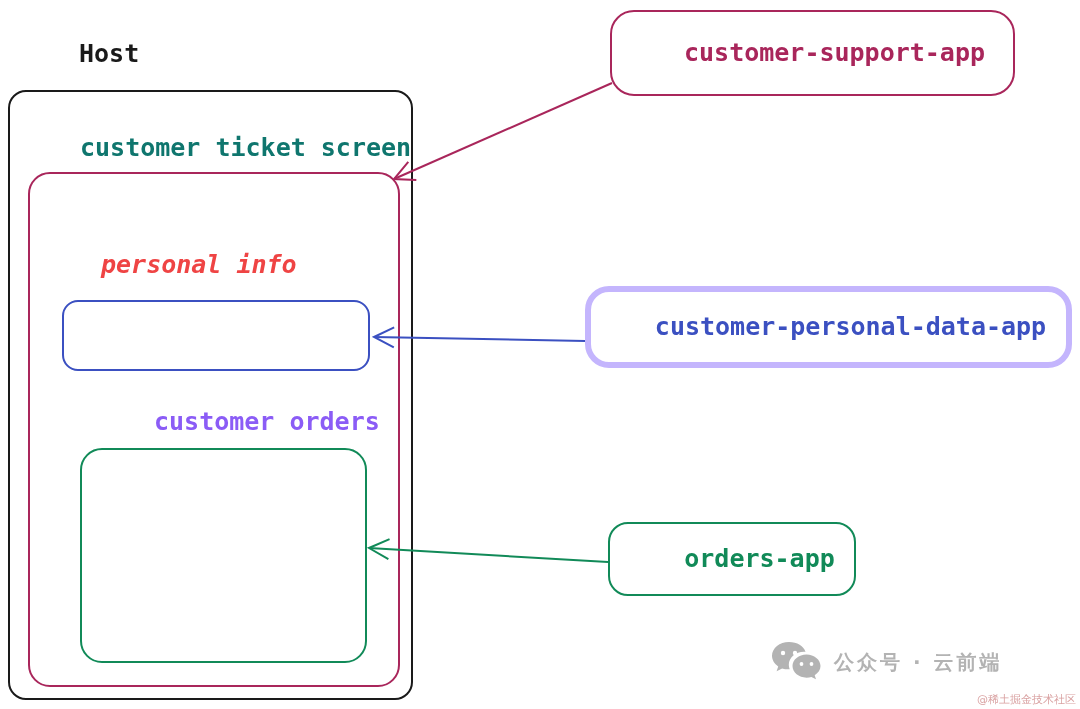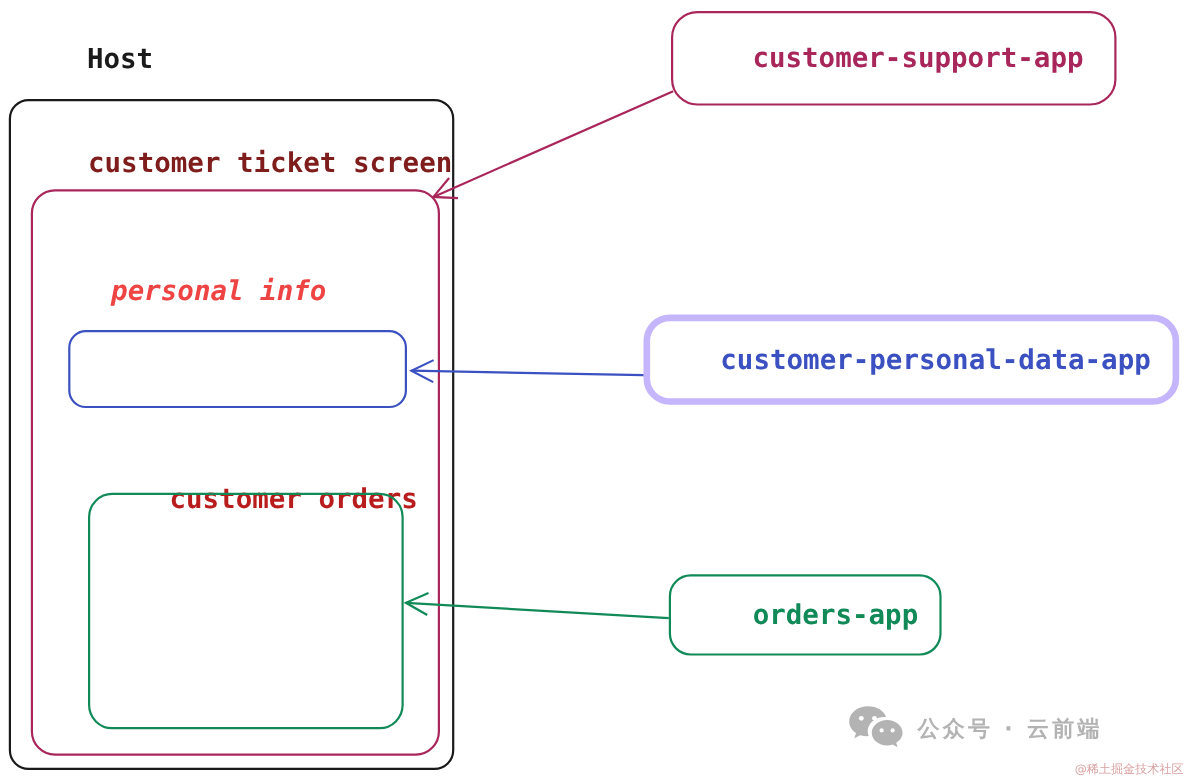--- a/index.html
+++ b/index.html
@@ -35,31 +35,31 @@
     text-align: right;
   }
   .app-box .label { position: static; }
 
   
   .host-label { left: 35px; top: 40px; color: #1a1a1a; }
   .host-box { left: 8px; top: 90px; width: 405px; height: 610px;
               border: 2px solid #1a1a1a; border-radius: 18px; }
 
   
-  .screen-label { left: 36px; top: 134px; color: #7f1d1d; }
+  .screen-label { left: 36px; top: 134px; color: #0f766e; }
   .screen-box { left: 28px; top: 172px; width: 372px; height: 515px;
                 border: 2px solid #a9265b; border-radius: 22px; }
 
   
   .personal-label { left: 57px; top: 251px; color: #ef4444; font-style: italic; }
   .personal-box { left: 62px; top: 300px; width: 308px; height: 71px;
                   border: 2px solid #3b50c1; border-radius: 16px; }
 
   
-  .orders-label { left: 110px; top: 440px; color: #b91c1c; }
+  .orders-label { left: 110px; top: 408px; color: #8b5cf6; }
   .orders-box { left: 80px; top: 448px; width: 287px; height: 215px;
                 border: 2px solid #118a58; border-radius: 22px; }
 
   
   .support-app { left: 610px; top: 10px; width: 405px; height: 86px;
                  border: 2px solid #a9265b; border-radius: 24px; }
   .support-app .label { color: #a9265b; }
   .personal-app { left: 585px; top: 286px; width: 487px; height: 82px;
                   border: 6px solid #c4b5fd; border-radius: 24px; }
   .personal-app .label { color: #3b50c1; }

